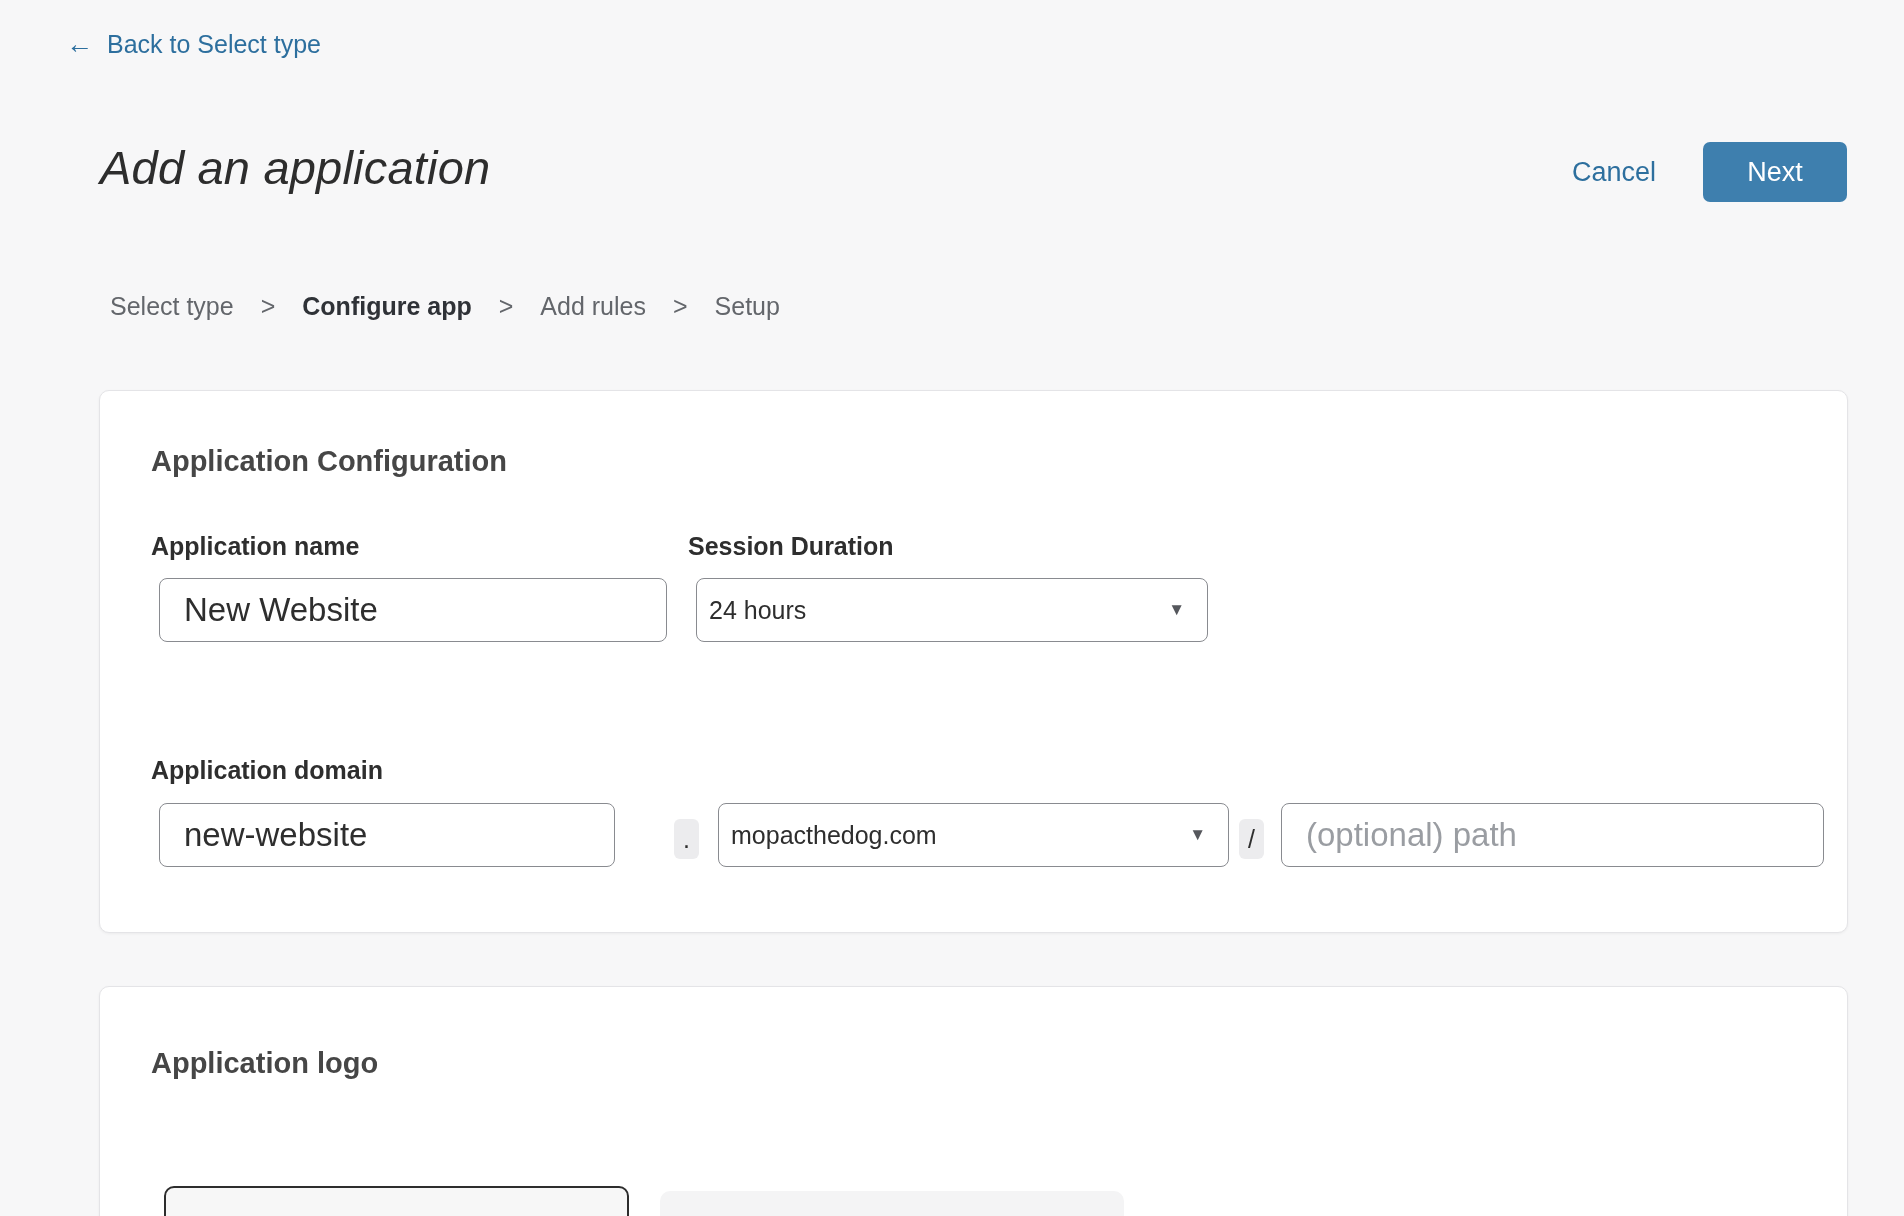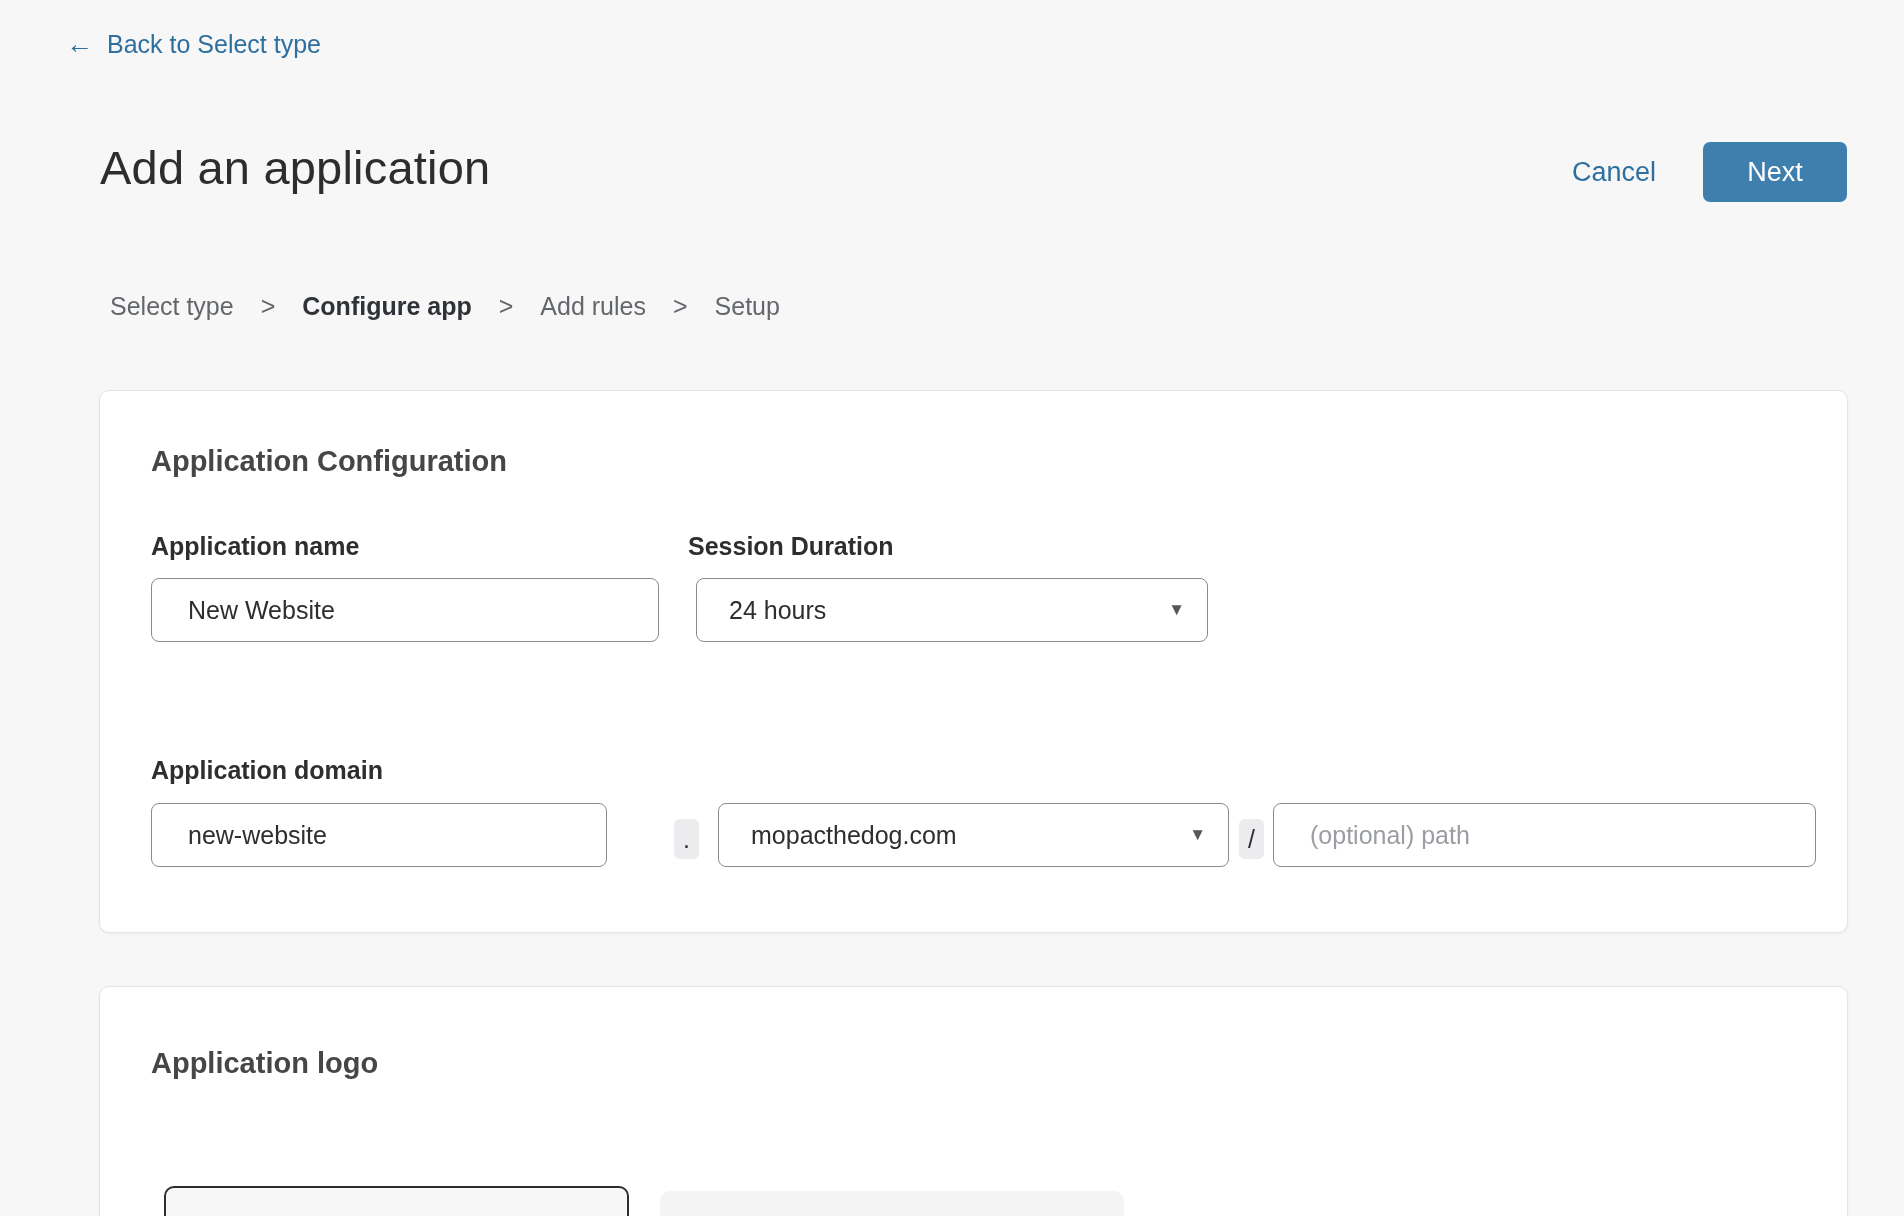--- a/index.html
+++ b/index.html
@@ -14,20 +14,21 @@
     position:absolute; left:66px; top:30px;
     display:flex; align-items:center; gap:14px;
     color:#2d6f9e; font-size:25px; cursor:pointer;
   }
   .back-link .arrow { font-size:27px; line-height:1; }
   
   .page-title {
     position:absolute; left:100px; top:140px;
     font-size:47px; font-weight:300; color:#2d2d2d;
     letter-spacing:0.2px;
+    font-style:italic;
   }
   .header-actions {
     position:absolute; right:57px; top:142px; height:60px;
     display:flex; align-items:center; gap:47px;
   }
   .cancel-link { color:#2d6f9e; font-size:27px; cursor:pointer; }
   .next-btn {
     width:144px; height:60px; border:none; border-radius:7px;
     background:#3e7fae; color:#ffffff; font-size:27px;
     font-family:"Liberation Sans", sans-serif; cursor:pointer;
@@ -55,29 +56,29 @@
     font-size:29px; font-weight:bold; color:#464646;
   }
   .card-config h2 { top:54px; }
   .card-logo h2 { top:60px; }
   .field-label {
     position:absolute; font-size:25px; font-weight:bold; color:#2e2e2e;
   }
   .txt-input {
     position:absolute; height:64px;
     border:1.5px solid #898b90; border-radius:8px; background:#ffffff;
-    font-family:"Liberation Sans", sans-serif; font-size:25px; color:#2e2e2e;
-    padding:0 36px; outline:none;
+    font-family:"Liberation Sans", sans-serif; font-size:33px; color:#2e2e2e;
+    padding:0 24px; outline:none;margin-left:8px;
   }
   .txt-input::placeholder { color:#9a9da2; }
   .select-box {
     position:absolute; height:64px;
     border:1.5px solid #898b90; border-radius:8px; background:#ffffff;
     display:flex; align-items:center; justify-content:space-between;
-    padding:0 22px 0 32px; font-size:25px; color:#2e2e2e; cursor:pointer;
+    padding:0 22px 0 12px; font-size:25px; color:#2e2e2e; cursor:pointer;
   }
   .select-box .caret { font-size:17px; color:#55575c; }
   .sep-badge {
     position:absolute; top:428px; width:25px; height:40px;
     background:#ececee; border-radius:6px;
     display:flex; align-items:center; justify-content:center;
     font-size:25px; color:#2e2e2e;
   }
   .logo-desc {
     position:absolute; left:51px; top:138px;

